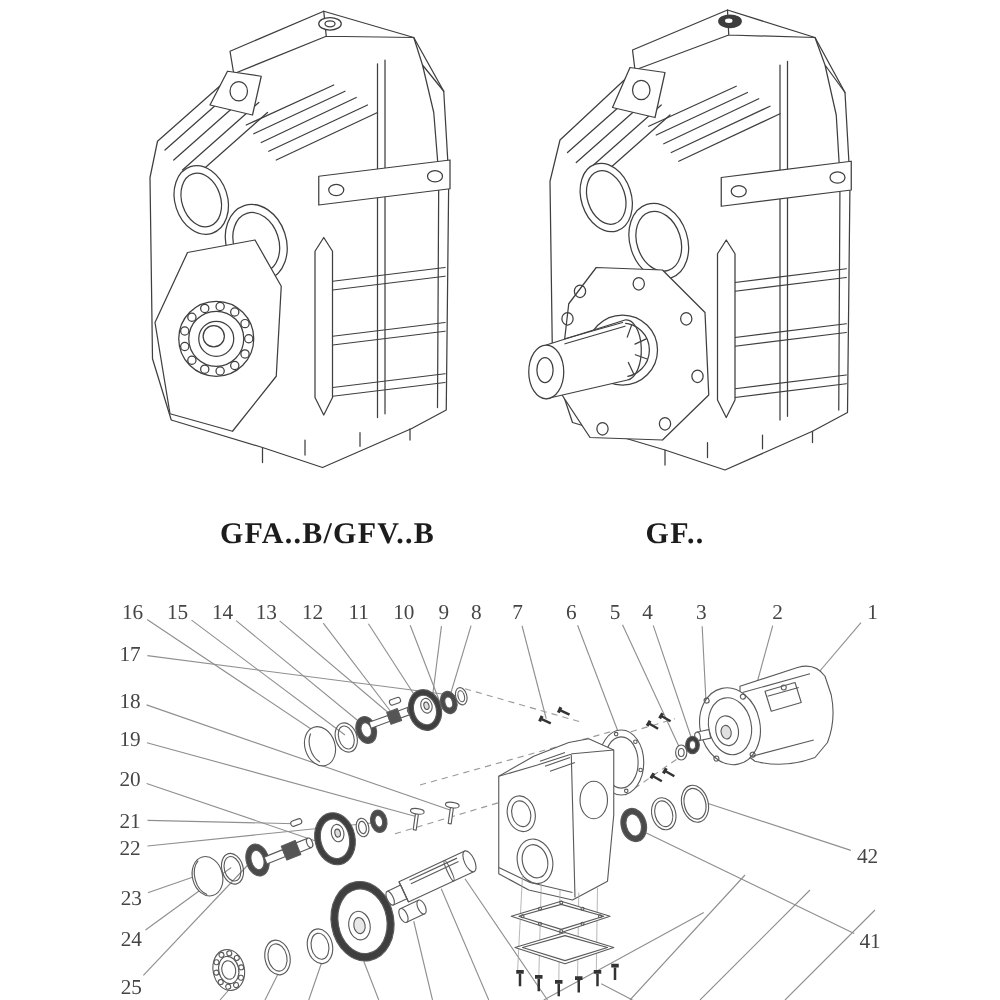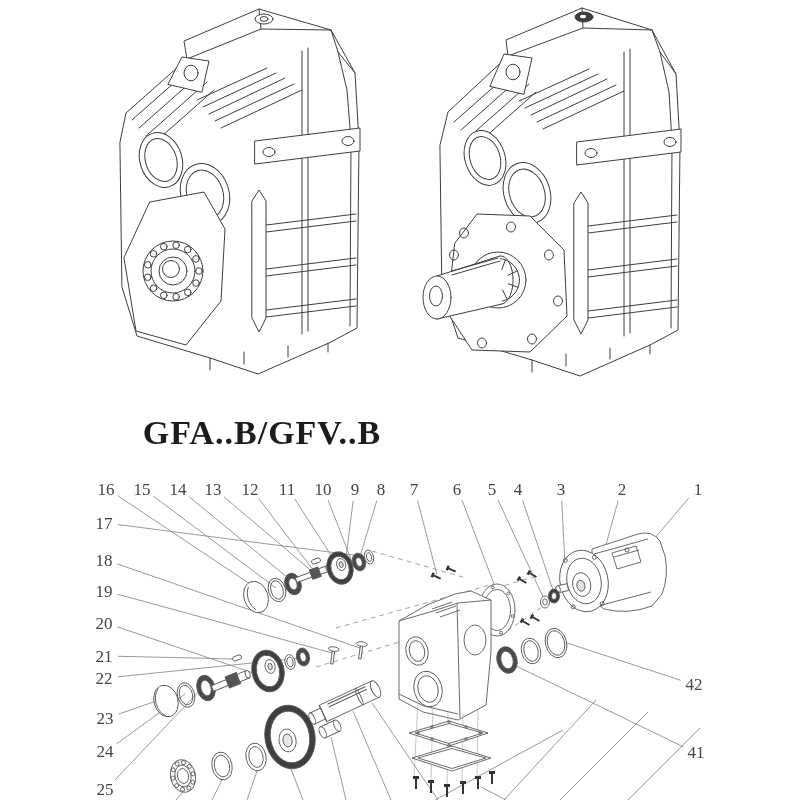--- a/index.html
+++ b/index.html
@@ -1,21 +1,21 @@
 <!DOCTYPE html>
 <html><head>
 <meta charset="utf-8">
 <style>
   html,body{margin:0;padding:0;background:#fff;}
   .page{position:relative;width:800px;height:800px;background:#ffffff;overflow:hidden;
         font-family:"Liberation Serif",serif;}
   .drawing{position:absolute;top:0;width:310px;height:400px;}
   .drawing-left{left:92px;}
   .drawing-right{left:412px;}
-  .model-label{position:absolute;top:414px;font-weight:bold;font-size:34px;color:#1c1c1c;
+  .model-label{position:absolute;top:414px;font-weight:bold;font-size:24px;color:#1c1c1c;
                letter-spacing:1px;text-align:center;white-space:nowrap;}
   .model-label.left{left:92px;width:340px;}
   .model-label.right{left:455px;width:170px;}
   .exploded{position:absolute;left:0;top:455px;width:800px;height:345px;}
   svg{display:block;}
   .ln{stroke:#3f3f3f;stroke-width:1;fill:none;stroke-linejoin:round;stroke-linecap:round;}
   .wh{fill:#ffffff;}
   .ex{stroke:#5a5a5a;stroke-width:.9;fill:none;stroke-linejoin:round;}
   .leader{stroke:#8f8f8f;stroke-width:.9;fill:none;}
   .callout-num{font-family:"Liberation Serif",serif;font-size:17px;fill:#454545;}
@@ -140,20 +140,21 @@
           <ellipse class="wh" cx="25" cy="297.5" rx="14" ry="21.5"></ellipse>
           <ellipse cx="24" cy="296" rx="6.5" ry="10"></ellipse>
           <path d="M40,271 L86,258 M40,275 L88,261"></path>
         </g>
         <path d="M120,360 L120,372 M154,354 L154,366 M198,348 L198,359 M238,345 L238,354"></path>
       </g>
     </svg>
   </div>
 
   <div class="model-label left">GFA..B/GFV..B</div>
+  <div class="model-label right">GF..</div>
 
   <svg class="exploded" viewBox="0 455 800 345" width="800" height="345">
     <g id="callout-lines">
         <line x1="117.68315427706845" y1="495.6118950029563" x2="262" y2="592" class="leader"></line>
         <line x1="153.26021210713947" y1="496.130667368487" x2="276" y2="588" class="leader"></line>
         <line x1="188.88583562284697" y1="496.5457096615511" x2="293" y2="582" class="leader"></line>
         <line x1="223.76382826140636" y1="496.67322410714115" x2="314" y2="573" class="leader"></line>
         <line x1="258.6040563366262" y1="498.46629652387867" x2="317" y2="575" class="leader"></line>
         <line x1="294.73078679555397" y1="499.00454761777576" x2="338" y2="566" class="leader"></line>
         <line x1="328.16872530047465" y1="500.1522250325512" x2="352" y2="562" class="leader"></line>

